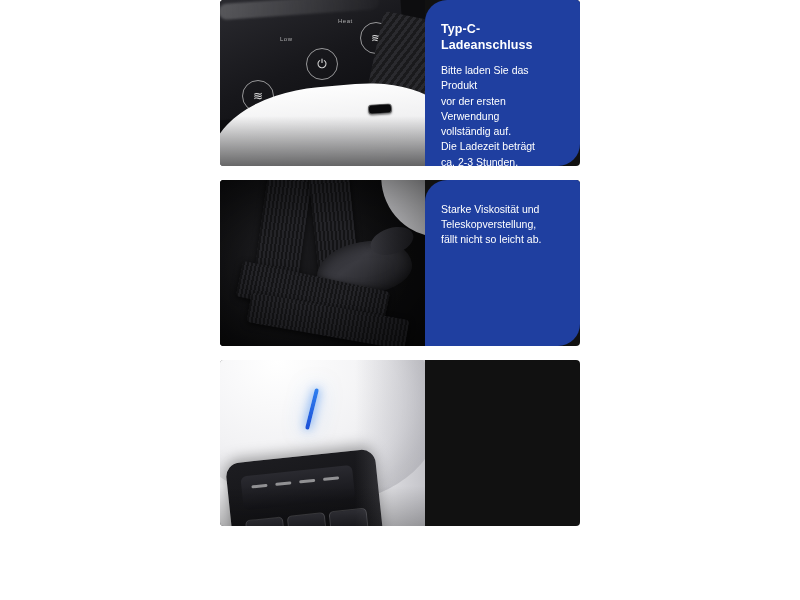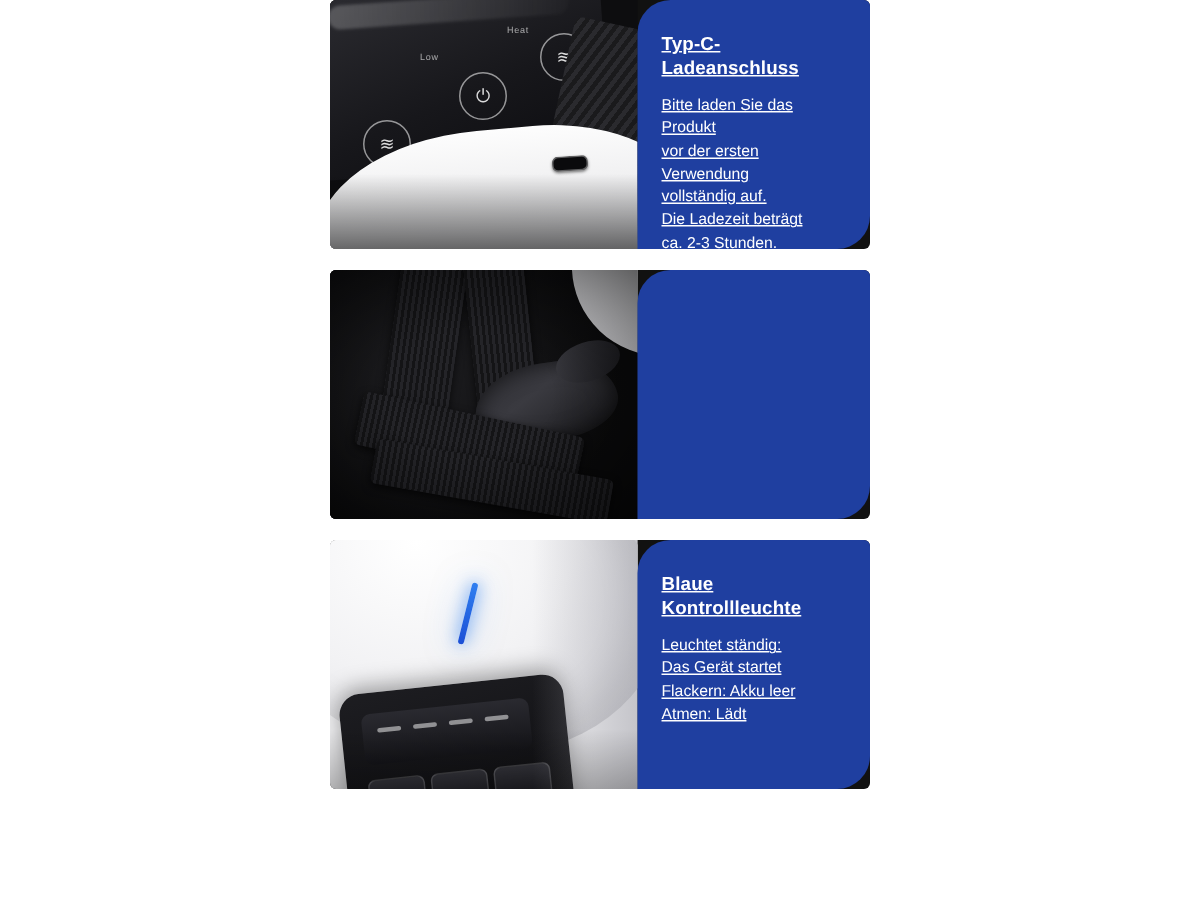--- a/index.html
+++ b/index.html
@@ -57,21 +57,20 @@
     width: 155px;
     height: 166px;
     flex: none;
     background: #1f3fa0;
     color: #ffffff;
     box-sizing: border-box;
     padding: 22px 14px 10px 16px;
     border-top-left-radius: 22px;
     border-bottom-right-radius: 22px;
     z-index: 3;
-    text-decoration: underline;
   }
   .card-text.variant-b {
     border-top-left-radius: 22px;
     border-bottom-left-radius: 0;
   }
   .card-title {
     font-size: 12.5px;
     font-weight: bold;
     line-height: 1.25;
     margin: 0 0 10px 0;
@@ -347,20 +346,23 @@
         <div class="white-edge"></div>
         <div class="band band1"></div>
         <div class="band band2"></div>
         <div class="hand"></div>
         <div class="thumb"></div>
         <div class="band band3"></div>
         <div class="band band4"></div>
         <div class="vignette"></div>
       </div>
       <div class="card-text variant-b">
+        <p class="card-body">Starke Viskosität und
+Teleskopverstellung,
+fällt nicht so leicht ab.</p>
       </div>
     </div>
 
     <div class="card">
       <div class="card-photo p3">
         <div class="shell"></div>
         <div class="led"></div>
         <div class="device">
           <div class="device-screen">
             <i style="left:10px"></i>
@@ -368,23 +370,16 @@
               <i style="left:58px"></i>
               <i style="left:82px"></i>
           </div>
           <div class="device-tile" style="left:14px"></div>
           <div class="device-tile" style="left:56px"></div>
           <div class="device-tile" style="left:98px"></div>
         </div>
         <div class="shadow-r"></div>
         <div class="shadow-b"></div>
       </div>
-      <div class="card-text">
-        <p class="card-title">Blaue Kontrollleuchte</p>
-        <p class="card-body">Leuchtet ständig:
-Das Gerät startet
-Flackern: Akku leer
-Atmen: Lädt</p>
-      </div>
     </div>
 
   </div>
 </div>
 
 </body></html>

